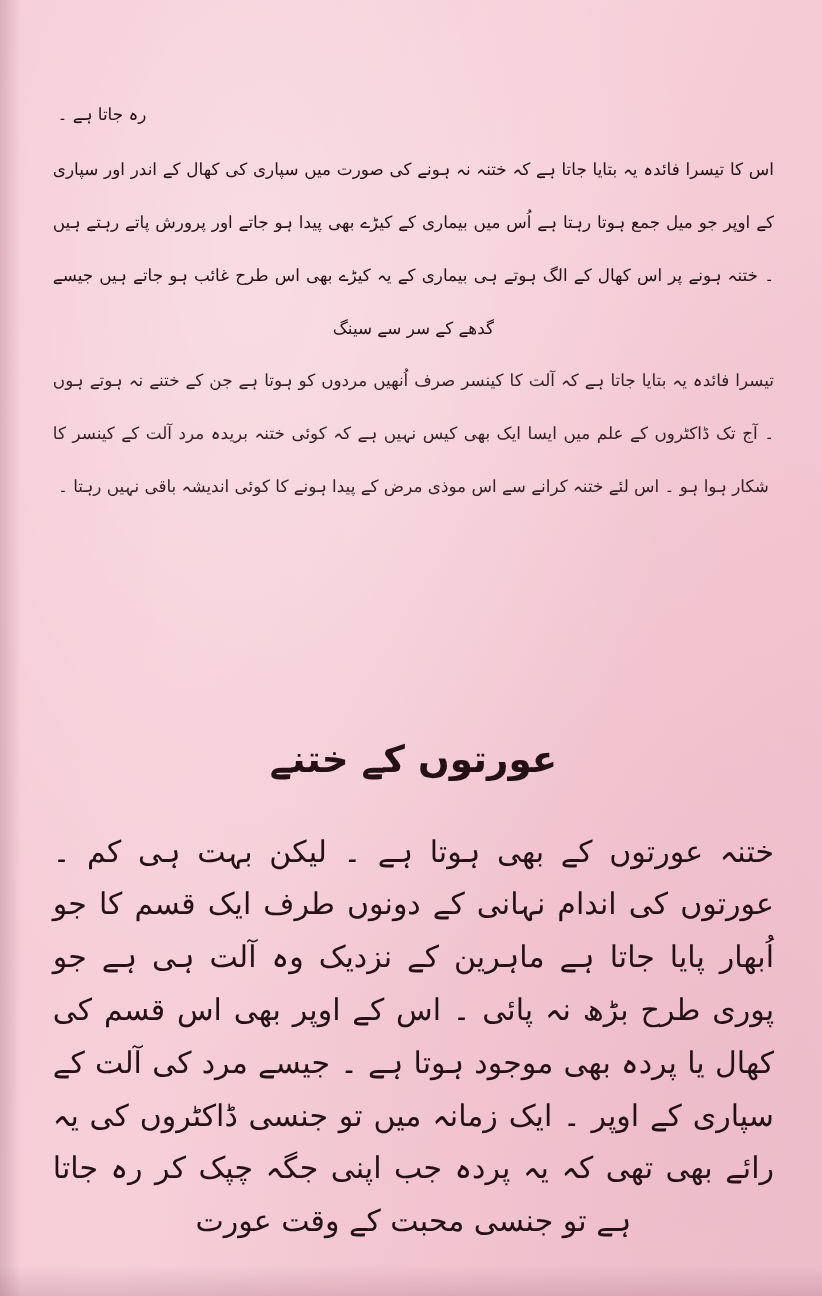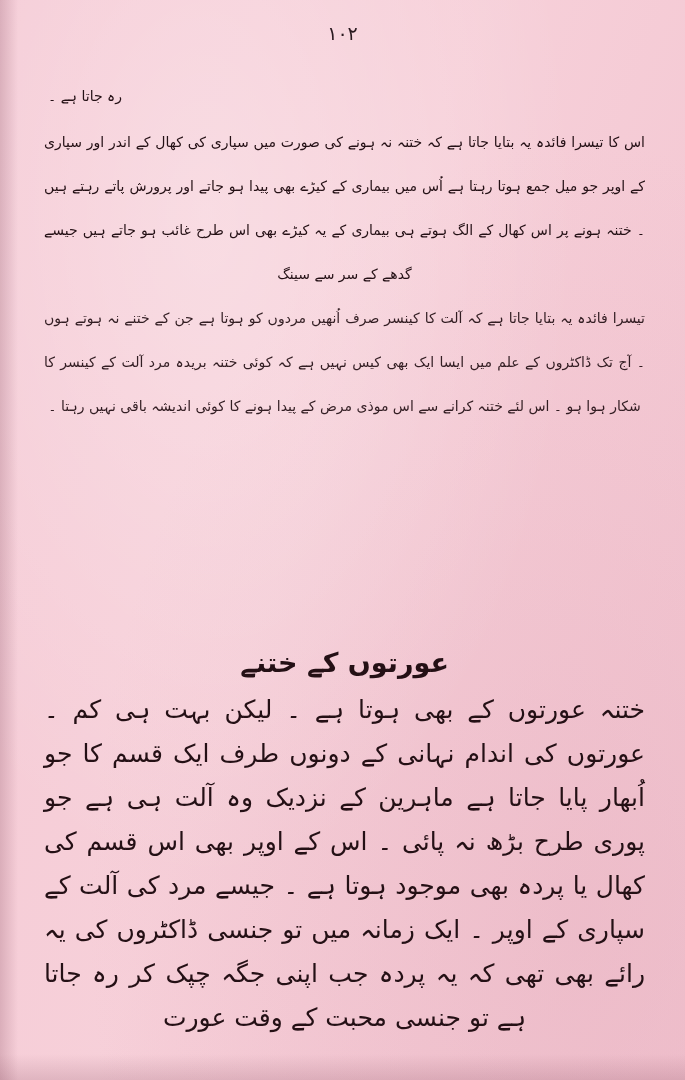--- a/index.html
+++ b/index.html
@@ -70,24 +70,24 @@
     letter-spacing: 0.2px;
   }
   #body-top .first-line {
     display: block;
     text-align: left;
     text-align-last: left;
     padding-left: 4px;
     margin-bottom: 2px;
   }
   #heading {
-    top: 640px;
+    top: 610px;
     right: 40px;
     left: 44px;
-    font-size: 27px;
+    font-size: 31px;
     line-height: 46px;
     text-align: center;
     text-align-last: center;
     font-weight: bold;
   }
   #body-bottom {
     top: 688px;
     right: 40px;
     left: 44px;
     font-size: 25px;
@@ -103,21 +103,20 @@
 </style>
 </head>
 <body>
 
 <div class="page">
 
   <div class="paper-tint"></div>
   <div class="edge-shadow-left"></div>
   <div class="edge-shadow-bottom"></div>
 
-  <div class="page-number">۱۰۲</div>
 
   <div class="text-block" id="body-top">
     <span class="first-line">رہ جاتا ہے ۔</span>
     <span class="para">اس کا تیسرا فائدہ یہ بتایا جاتا ہے کہ ختنہ نہ ہونے کی صورت میں سپاری کی کھال کے اندر اور سپاری کے اوپر جو میل جمع ہوتا رہتا ہے اُس میں بیماری کے کیڑے بھی پیدا ہو جاتے اور پرورش پاتے رہتے ہیں ۔ ختنہ ہونے پر اس کھال کے الگ ہوتے ہی بیماری کے یہ کیڑے بھی اس طرح غائب ہو جاتے ہیں جیسے گدھے کے سر سے سینگ</span>
     <span class="para ink-fade">تیسرا فائدہ یہ بتایا جاتا ہے کہ آلت کا کینسر صرف اُنھیں مردوں کو ہوتا ہے جن کے ختنے نہ ہوتے ہوں ۔ آج تک ڈاکٹروں کے علم میں ایسا ایک بھی کیس نہیں ہے کہ کوئی ختنہ بریدہ مرد آلت کے کینسر کا شکار ہوا ہو ۔ اس لئے ختنہ کرانے سے اس موذی مرض کے پیدا ہونے کا کوئی اندیشہ باقی نہیں رہتا ۔</span>
   </div>
 
   <div class="text-block" id="heading">عورتوں کے ختنے</div>
 
   <div class="text-block" id="body-bottom">

